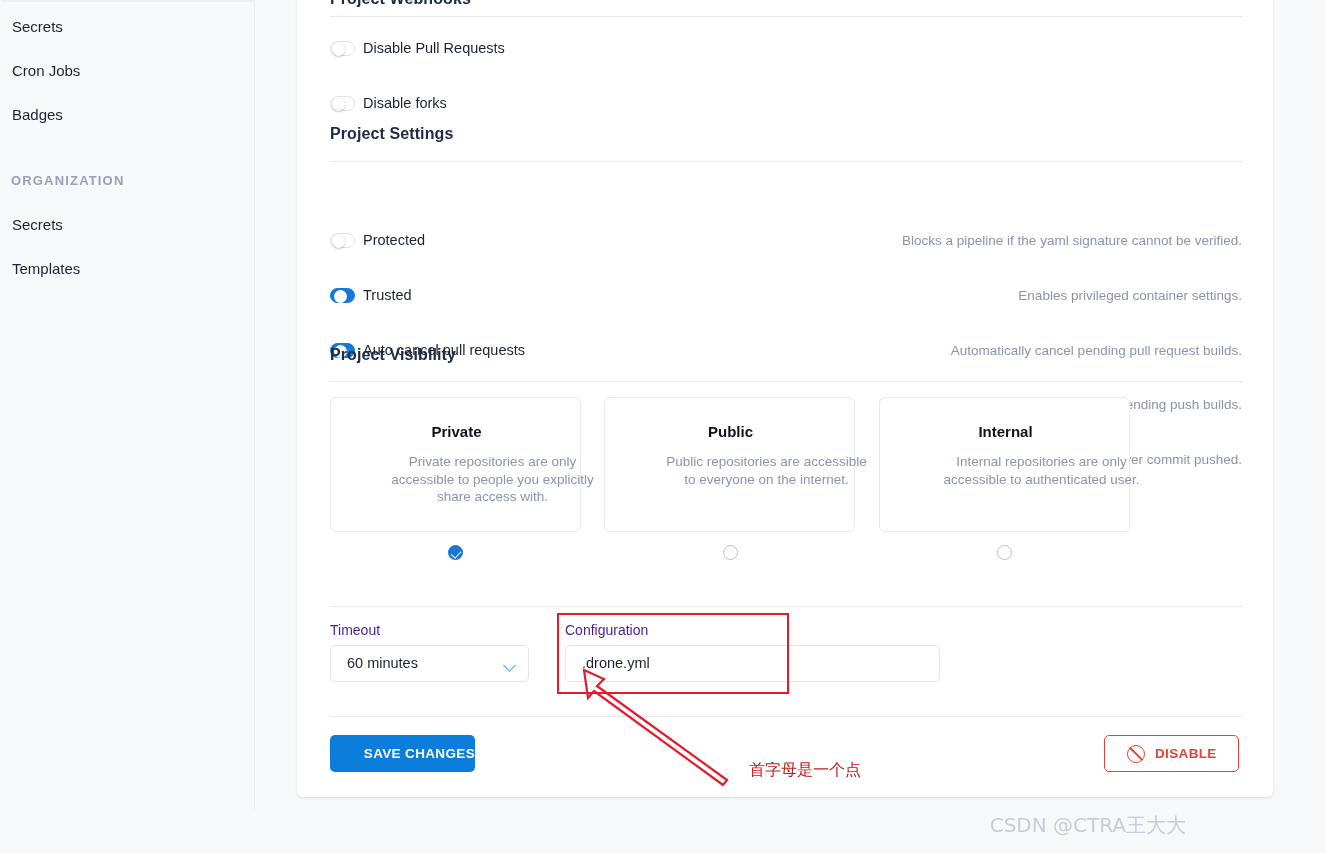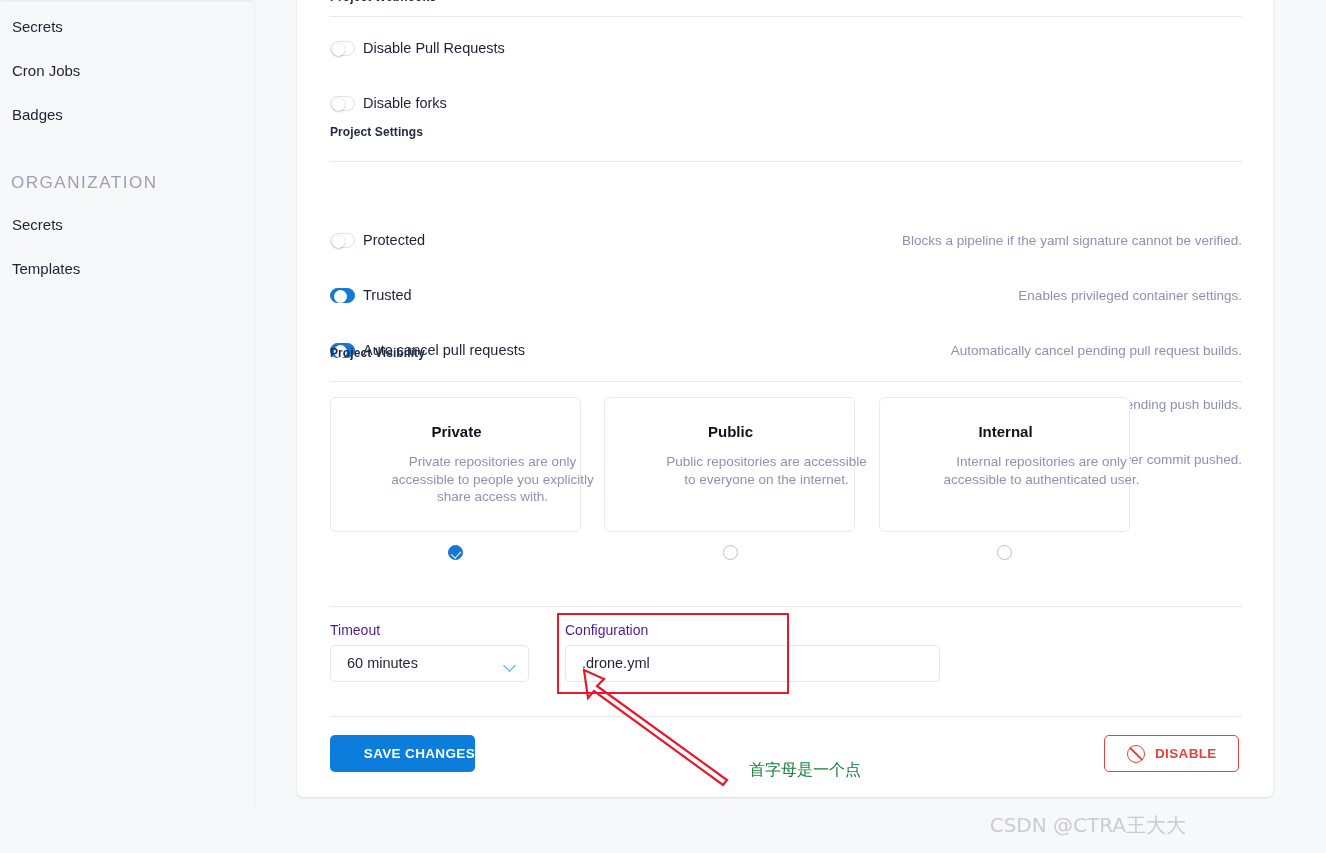--- a/index.html
+++ b/index.html
@@ -22,37 +22,37 @@
     position: absolute; left: 0; top: -6px; width: 255px; height: 8px;
     background: #eceef4; border-radius: 0 0 4px 4px;
   }
   .side-item {
     position: absolute; left: 12px;
     font-size: 15px; color: #1c2333; line-height: 20px;
     white-space: nowrap; cursor: pointer;
   }
   .side-section {
     position: absolute; left: 11px;
-    font-size: 17px; font-weight: normal; letter-spacing: .09em;
+    font-size: 13px; font-weight: bold; letter-spacing: .09em;
     color: #9aa0b5; text-transform: uppercase;
   }
 
   
   #card {
     position: absolute; left: 297px; top: -32px;
     width: 976px; height: 829px;
     background: #ffffff;
     border-radius: 6px;
     box-shadow: 0 1px 3px rgba(16,24,40,.07), 0 1px 2px rgba(16,24,40,.05);
     overflow: hidden;
   }
   .inner { position: absolute; left: 33px; width: 912px; }
 
   h2.sec-title {
-    font-size: 12px; font-weight: bold; color: #222b45;
+    font-size: 16px; font-weight: bold; color: #222b45;
     letter-spacing: .1px;
   }
   .rule { height: 1px; background: #e7eaef; width: 912px; }
 
   
   .tg-row { position: relative; height: 27px; }
   .tg {
     position: absolute; left: 0; top: 3px;
     width: 25px; height: 15px; border-radius: 8px;
     background: #ffffff; border: 1px solid #dfe2ea;
@@ -152,21 +152,21 @@
 
   
   #anno-rect {
     position: absolute; left: 557px; top: 613px;
     width: 232px; height: 81px;
     border: 2.6px solid #e8192c; pointer-events: none;
   }
   #anno-svg { position: absolute; left: 0; top: 0; width: 1326px; height: 853px; pointer-events: none; }
   #anno-text {
     position: absolute; left: 749px; top: 760px;
-    font-size: 16px; color: #15803d; white-space: nowrap;
+    font-size: 16px; color: #b91c1c; white-space: nowrap;
     font-family: "DejaVu Sans", sans-serif;
   }
 
   #watermark {
     position: absolute; right: 18px; bottom: 14px;
     font-size: 20px; color: #c8ccd6; white-space: nowrap;
     font-family: "DejaVu Sans", sans-serif;
   }
 </style>
 </head>

